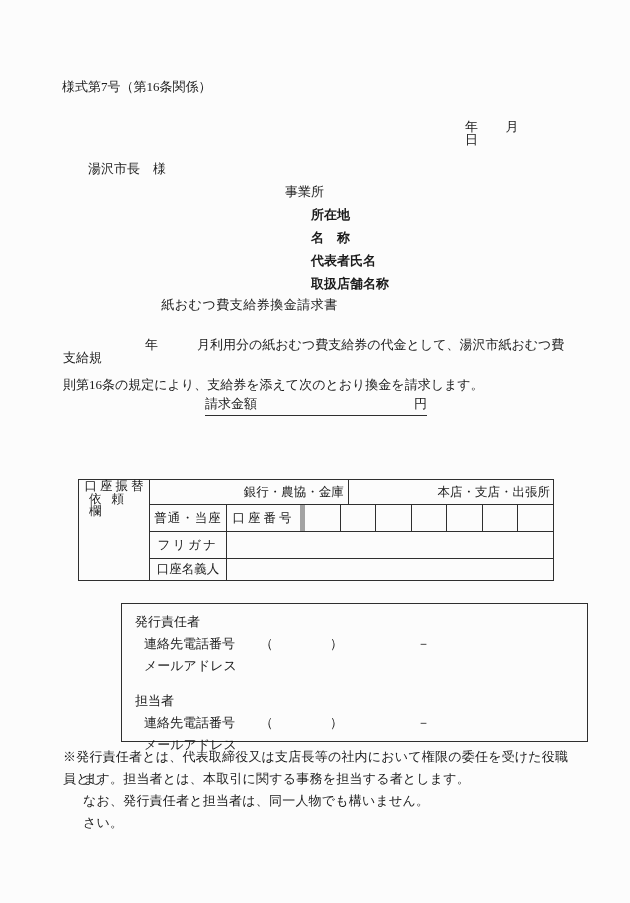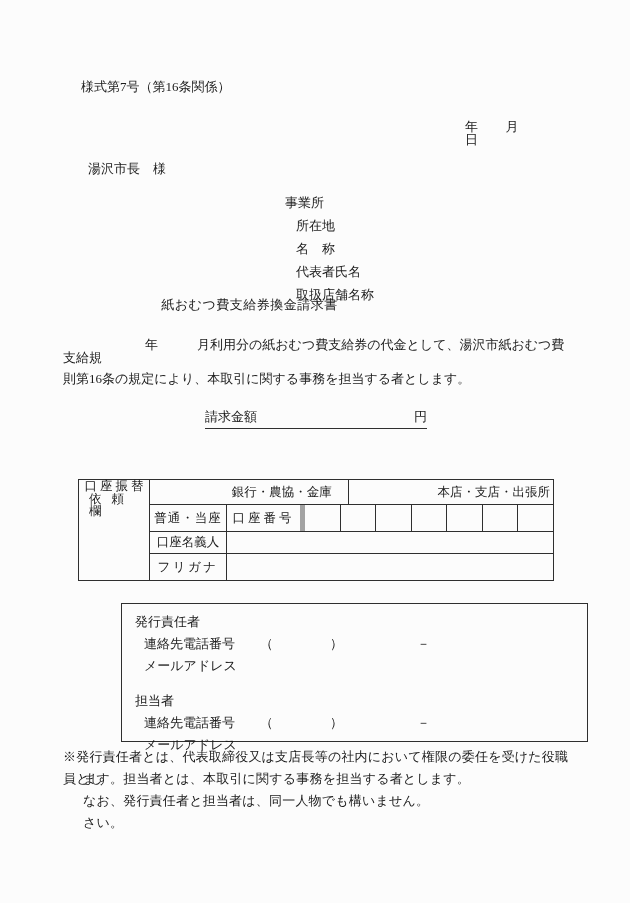--- a/index.html
+++ b/index.html
@@ -9,40 +9,40 @@
     font-family: "Liberation Serif", "DejaVu Serif", serif;
     color: #1b1b1b;
   }
   .page {
     position: relative;
     width: 630px;
     height: 903px;
     font-size: 13px;
     line-height: 1;
   }
-  .form-number { position: absolute; left: 81px; top: 80px; }
+  .form-number { position: absolute; left: 62px; top: 80px; }
   .date-line   { position: absolute; top: 120px; left: 465px; width: 90px; letter-spacing: 0.5px; }
   .addressee   { position: absolute; left: 88px; top: 162px; }
 
-  .est-block   { position: absolute; left: 285px; top: 196px; }
+  .est-block   { position: absolute; left: 285px; top: 185px; }
   .est-header  { margin-bottom: 10px; }
-  .est-field   { margin-left: 11px; margin-bottom: 10px; }
+  .est-field   { margin-left: 26px; margin-bottom: 10px; font-weight: bold; }
 
   .doc-title   { position: absolute; top: 298px; left: 0; width: 499px; text-align: center; letter-spacing: 0.5px; }
 
   .body-par    { position: absolute; left: 63px; top: 338px; width: 506px; }
-  .par-line1   { text-indent: 82px; margin-bottom: 8px; }
+  .par-line1   { text-indent: 82px; margin-bottom: 14px; }
   .par-line2   { }
 
   .fill-line {
     position: absolute; left: 205px; width: 222px; height: 19px;
     border-bottom: 1px solid #2f2f2f;
     display: flex; justify-content: space-between; align-items: flex-start;
   }
-  .amount-line    { top: 410px; gap: 20px; }
+  .amount-line    { top: 397px; gap: 20px; }
   .breakdown-line { top: 435px; }
 
   
   .bank-table {
     position: absolute; left: 78px; top: 479px; width: 476px; height: 102px;
     border: 1px solid #2f2f2f;
     display: flex; font-size: 12.5px;
   }
   .bt-left {
     width: 71px; border-right: 1px solid #2f2f2f;
@@ -50,21 +50,21 @@
   }
   .bt-left .l1 { letter-spacing: 3px; margin-left: 3px; }
   .bt-left .l2 { letter-spacing: 10px; margin-left: 10px; }
   .bt-right { flex: 1; display: flex; flex-direction: column; }
   .bt-row { display: flex; }
   .bt-row.r1 { height: 24px; }
   .bt-row.r2 { height: 27px; border-top: 1px solid #2f2f2f; font-family: Liberation Serif, serif; }
   .bt-row.r3 { height: 27px; border-top: 1px solid #2f2f2f; }
   .bt-row.r4 { flex: 1; border-top: 1px solid #2f2f2f; }
   .bt-cell { display: flex; align-items: center; }
-  .r1 .bank-cell   { width: 49.3%; justify-content: flex-end; padding-right: 16px; border-right: 1px solid #2f2f2f; }
+  .r1 .bank-cell   { width: 49.3%; justify-content: flex-end; padding-right: 4px; border-right: 1px solid #2f2f2f; }
   .r1 .branch-cell { flex: 1; justify-content: flex-end; padding-right: 3px; }
   .c-type  { width: 77px; justify-content: center; border-right: 1px solid #2f2f2f; letter-spacing: 1px; }
   .c-acct  { width: 78px; justify-content: center; border-right: 5px solid #a3a3a3; letter-spacing: 3px; }
   .c-digit { flex: 1; border-right: 1px solid #2f2f2f; }
   .c-digit:last-child { border-right: none; }
   .c-furi  { width: 77px; justify-content: center; border-right: 1px solid #2f2f2f; letter-spacing: 2.5px; }
   .c-holder{ width: 77px; justify-content: center; border-right: 1px solid #2f2f2f; }
   .c-blank { flex: 1; }
 
   
@@ -103,21 +103,21 @@
     <div class="est-field">所在地</div>
     <div class="est-field">名　称</div>
     <div class="est-field">代表者氏名</div>
     <div class="est-field">取扱店舗名称</div>
   </div>
 
   <div class="doc-title">紙おむつ費支給券換金請求書</div>
 
   <div class="body-par">
     <div class="par-line1">年　　　月利用分の紙おむつ費支給券の代金として、湯沢市紙おむつ費支給規</div>
-    <div class="par-line2">則第16条の規定により、本取引に関する事務を担当する者とします。</div>
+    <div class="par-line2">則第16条の規定により、支給券を添えて次のとおり換金を請求します。</div>
   </div>
 
   <div class="fill-line amount-line">
     <span>請求金額</span>
     <span>円</span>
   </div>
 
 
   <div class="bank-table">
     <div class="bt-left">
@@ -133,26 +133,26 @@
         <div class="bt-cell c-type">普通・当座</div>
         <div class="bt-cell c-acct">口座番号</div>
         <div class="bt-cell c-digit"></div>
         <div class="bt-cell c-digit"></div>
         <div class="bt-cell c-digit"></div>
         <div class="bt-cell c-digit"></div>
         <div class="bt-cell c-digit"></div>
         <div class="bt-cell c-digit"></div>
         <div class="bt-cell c-digit"></div>
       </div>
+      <div class="bt-row r3">
+        <div class="bt-cell c-furi">フリガナ</div>
+        <div class="bt-cell c-blank"></div>
+      </div>
       <div class="bt-row r4">
         <div class="bt-cell c-holder">口座名義人</div>
-        <div class="bt-cell c-blank"></div>
-      </div>
-      <div class="bt-row r3">
-        <div class="bt-cell c-furi">フリガナ</div>
         <div class="bt-cell c-blank"></div>
       </div>
     </div>
   </div>
 
   <div class="contact-box">
     <div class="cb-line cb-header">発行責任者</div>
     <div class="cb-line cb-sub">
       <span>連絡先電話番号</span>
       <span class="p-open">（</span>

